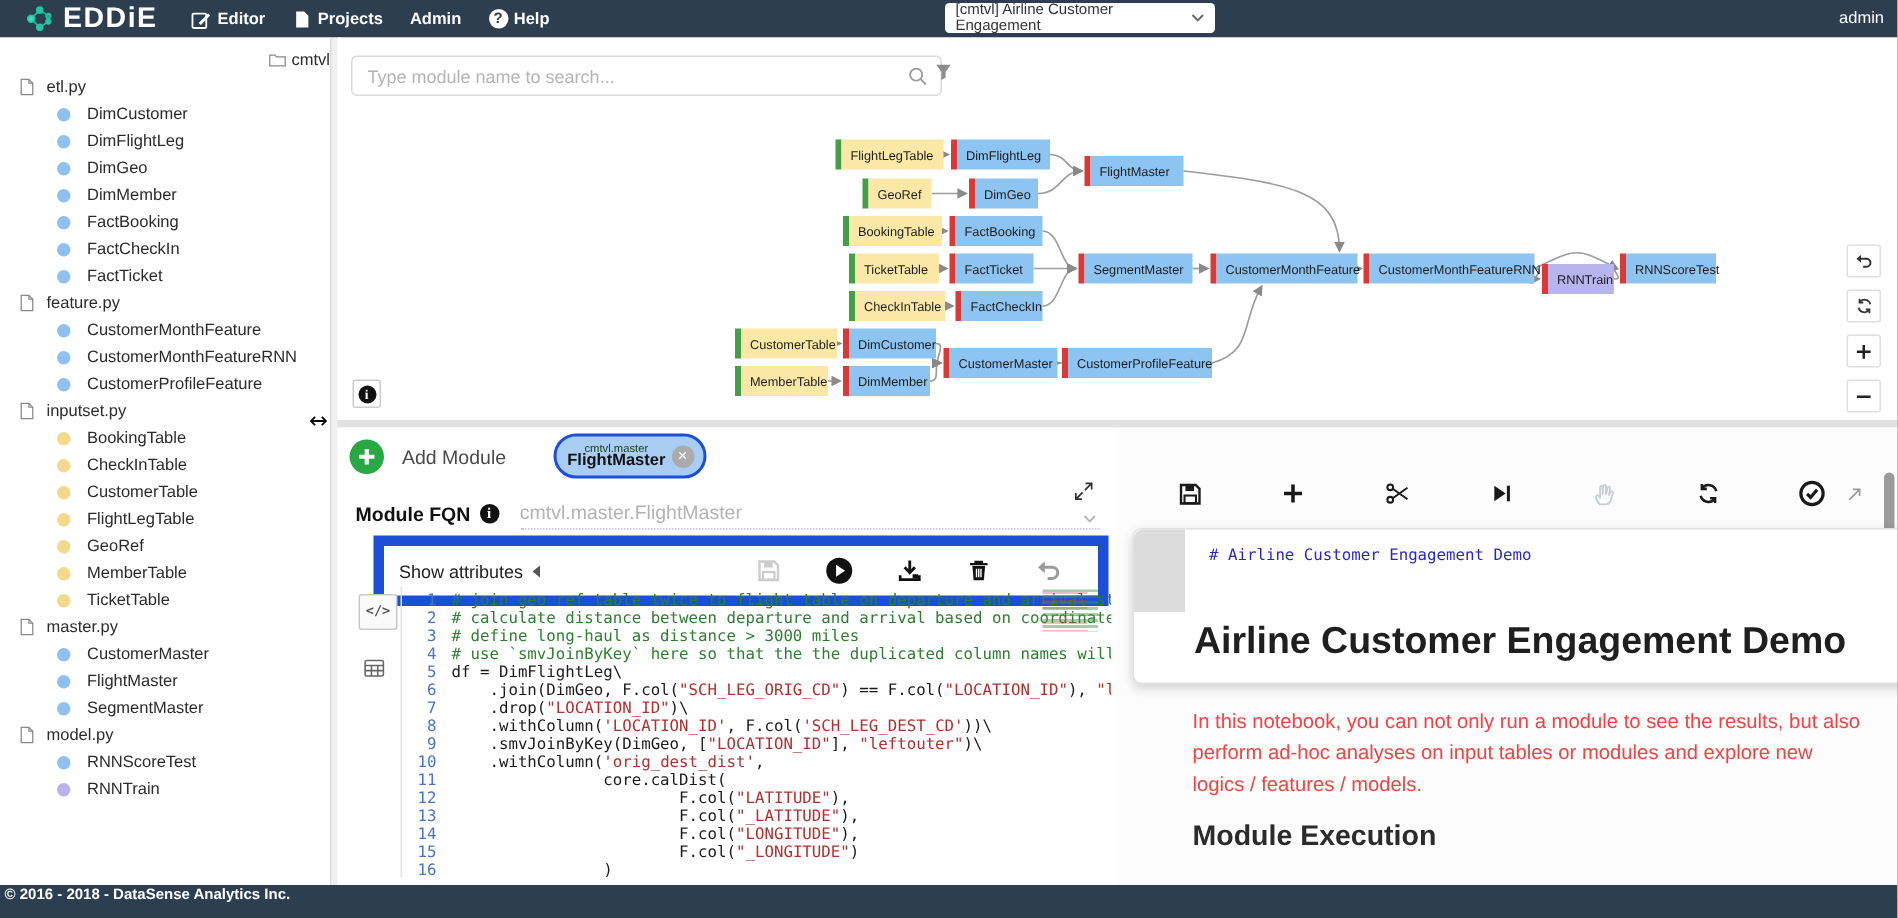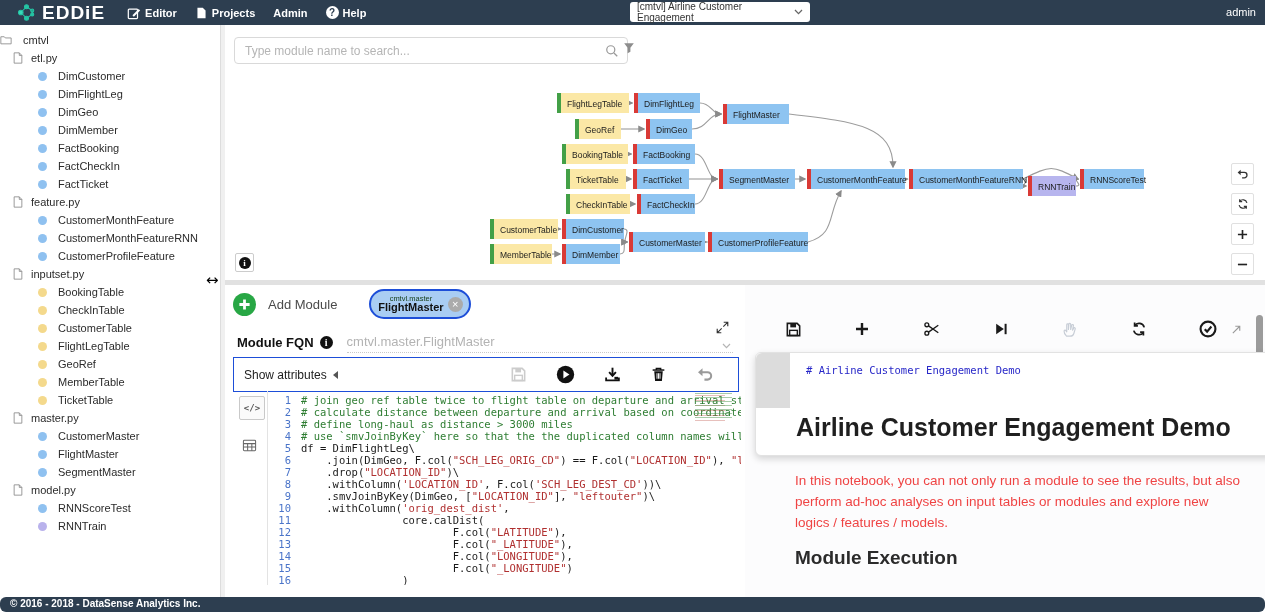--- a/index.html
+++ b/index.html
@@ -10,27 +10,27 @@
   .brand{display:flex;align-items:center;gap:5px;padding-left:16px;}
   .brand-title{font-size:19px;font-weight:bold;letter-spacing:1px;line-height:25px;}
   .nav-menu{display:flex;align-items:center;gap:18px;margin-left:22px;}
   .nav-item{display:flex;align-items:center;gap:4px;font-size:11px;font-weight:bold;cursor:pointer;}
   .proj-select{position:absolute;left:630px;top:2px;width:166px;height:20px;background:#fff;border-radius:3px;
        display:flex;align-items:center;justify-content:space-between;padding:0 7px;color:#333;font-size:10px;}
   .nav-user{position:absolute;right:9px;top:0;font-size:11px;line-height:25px;}
   .help-badge{width:13px;height:13px;border-radius:50%;background:#fff;color:#2d3e50;font-weight:bold;font-size:10px;
        display:inline-flex;align-items:center;justify-content:center;}
   
-  .footer{position:absolute;left:0;right:0;bottom:0;height:15px;background:#2d3e50;color:#fff;
-       font-size:10px;font-weight:bold;line-height:13px;padding-left:10px;border-radius:6px;}
+  .footer{position:absolute;left:0;right:0;bottom:0;height:22px;background:#2d3e50;color:#fff;
+       font-size:10px;font-weight:bold;line-height:13px;padding-left:3px;}
   
   .sidebar{position:absolute;top:25px;left:0;width:220px;bottom:13px;background:#fff;overflow:hidden;padding-top:6px;}
   .vsplit{position:absolute;top:25px;left:220px;width:5px;bottom:13px;background:#f0f0f0;border-left:1px solid #ddd;border-right:1px solid #e4e4e4;}
   .tree-row{height:18px;display:flex;align-items:center;font-size:11px;color:#2b2b2b;cursor:pointer;}
-  .tree-row.folder{padding-left:0;gap:11px;}
+  .tree-row.folder{padding-left:9px;gap:3px;justify-content:flex-end;}
   .tree-row.file{padding-left:12px;gap:7px;}
   .tree-row.module{padding-left:38px;gap:11px;}
   .tree-row svg.ti{width:12px;height:12px;flex:0 0 auto;}
   .dot{width:9px;height:9px;border-radius:50%;flex:0 0 auto;}
   .dot.blue{background:#8fc1f0;}
   .dot.yellow{background:#f4d98c;}
   .dot.purple{background:#b9b2ec;}
   
   .graph-area{position:absolute;left:225px;right:0;top:25px;height:255px;background:#fff;}
   .search-wrap{position:absolute;left:9px;top:12px;width:376px;height:25px;border:1px solid #d9d9d9;border-radius:4px;
@@ -60,21 +60,21 @@
   .mod-tab .t-lines{display:flex;flex-direction:column;align-items:center;line-height:1;}
   .t-pkg{font-size:7.5px;color:#143c14;}
   .t-name{font-size:11px;font-weight:bold;color:#111;}
   .tabx{width:15px;height:15px;border-radius:50%;background:#ababab;color:#fff;font-size:11px;line-height:15px;
        text-align:center;cursor:pointer;flex:0 0 auto;}
   .fqn-row{position:absolute;left:12px;top:46px;right:10px;height:22px;display:flex;align-items:center;}
   .fqn-label{font-size:13px;font-weight:bold;color:#111;margin-right:6px;}
   .fqn-value{flex:1;margin-left:14px;font-size:13px;color:#b3b3b3;border-bottom:1px dotted #c9c9c9;height:20px;line-height:20px;}
   .expand-btn{position:absolute;right:14px;top:36px;cursor:pointer;}
   .fqn-caret{position:absolute;right:12px;top:58px;}
-  .attr-bar{position:absolute;left:8px;right:4px;top:72px;height:33px;border:1px solid #1d4ed8;background:#fff;
+  .attr-bar{position:absolute;left:24px;right:4px;top:72px;height:33px;border:7px solid #1d4ed8;background:#fff;
        display:flex;align-items:center;}
   .attr-toggle{display:flex;align-items:center;gap:6px;font-size:12px;color:#222;margin-left:10px;cursor:pointer;}
   .caret-left{width:0;height:0;border-top:4px solid transparent;border-bottom:4px solid transparent;border-right:5px solid #555;}
   .attr-icons{margin-left:auto;display:flex;align-items:center;gap:29px;padding-right:24px;}
   .ic{cursor:pointer;display:inline-flex;}
   .editor{position:absolute;left:8px;right:2px;top:106px;bottom:14px;overflow:hidden;}
   .gutter{position:absolute;left:0;top:0;bottom:0;width:34px;border-right:1px solid #e3e3e3;}
   .code-btn{margin:5px 0 0 6px;width:24px;height:22px;border:1px solid #c9c9c9;border-radius:2px;background:#fafafa;
        font-size:9px;font-weight:bold;color:#555;display:flex;align-items:center;justify-content:center;cursor:pointer;
        font-family:"DejaVu Sans Mono",monospace;}

